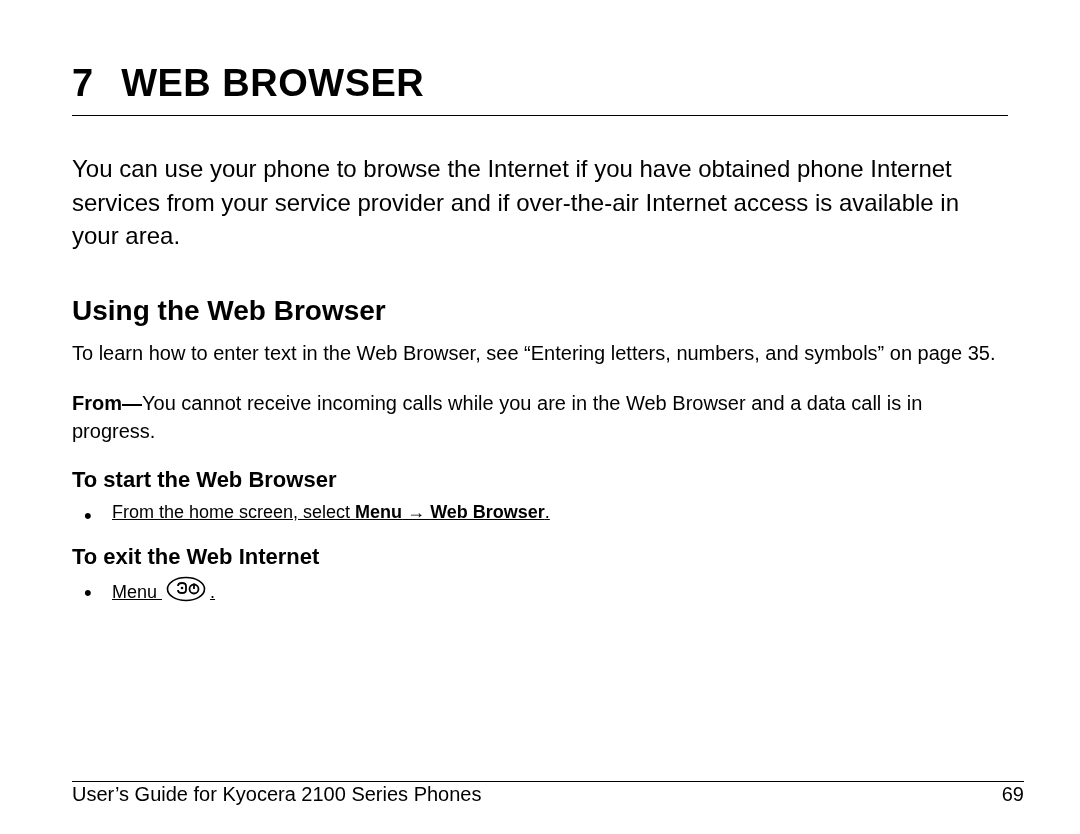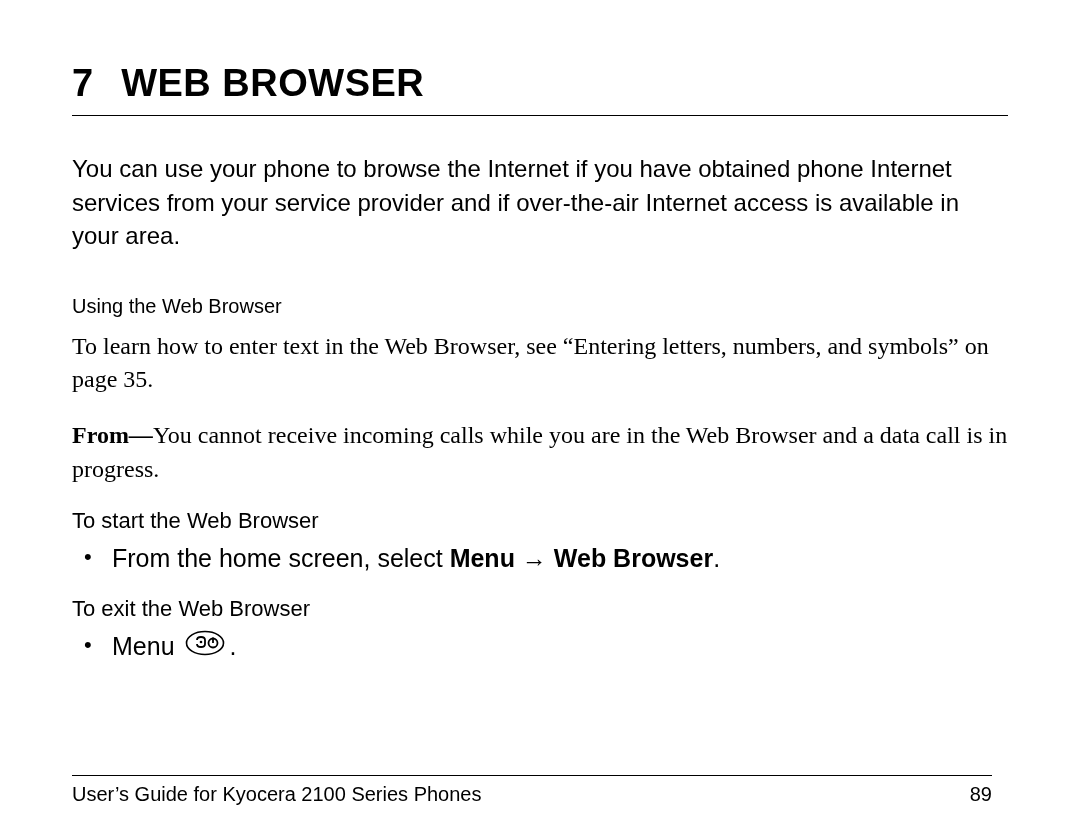--- a/index.html
+++ b/index.html
@@ -30,69 +30,69 @@
       letter-spacing: 0.5px;
       font-variant: small-caps;
       text-transform: uppercase;
     }
     .body-text {
       font-size: 24px;
       line-height: 1.4;
       margin-bottom: 42px;
     }
     h2.section {
-      font-size: 20px;
-      font-weight: 400;
+      font-size: 28px;
+      font-weight: 700;
       margin-bottom: 12px;
     }
     .para {
-      font-size: 24px;
+      font-size: 20px;
       line-height: 1.4;
       margin-bottom: 22px;
-      font-family: Liberation Serif, serif;
     }
     .note-label { font-weight: 700; }
     h3.subhead {
       font-size: 22px;
-      font-weight: 400;
+      font-weight: 700;
       margin-bottom: 6px;
       margin-top: 12px;
     }
     ul.bullets {
       list-style: none;
       padding-left: 0;
       margin-bottom: 18px;
     }
     ul.bullets li {
-      font-size: 25px;
+      font-size: 18px;
       line-height: 1.5;
       padding-left: 40px;
       position: relative;
+      text-decoration: underline;
     }
     ul.bullets li::before {
       content: "•";
       position: absolute;
       left: 12px;
       top: 0;
       font-size: 22px;
     }
     .strong { font-weight: 700; }
     .arrow { font-family: Arial, sans-serif; }
     .power-icon {
       display: inline-block;
       vertical-align: middle;
       margin: 0 4px;
     }
     .footer {
       position: absolute;
       left: 72px;
-      right: 88px;
+      right: 56px;
       bottom: 28px;
       border-top: 1.5px solid #000;
-      padding-top: 7px;
+      padding-top: 1px;
       display: flex;
       justify-content: space-between;
       font-size: 20px;
     }
   </style>
 </head>
 <body>
 
 <div class="chapter-head">
   <span class="chapter-num">7</span>
@@ -109,31 +109,31 @@
   <span class="note-label">From—</span><span>You cannot receive incoming calls while you are in the Web Browser and a data call is in progress.</span>
 </p>
 
 <h3 class="subhead">To start the Web Browser</h3>
 <ul class="bullets">
   <li>
     <span>From the home screen, select </span><span class="strong">Menu</span><span class="strong arrow"> → </span><span class="strong">Web Browser</span><span>.</span>
   </li>
 </ul>
 
-<h3 class="subhead">To exit the Web Browser</h3>
+<h3 class="subhead">To exit the Web Internet</h3>
 <ul class="bullets">
   <li>
     <span>Menu </span><span class="power-icon">
       <svg width="40" height="26" viewBox="0 0 40 26">
         <ellipse cx="20" cy="13" rx="18.5" ry="11.5" fill="none" stroke="#000" stroke-width="1.6"></ellipse>
         <path d="M 12 10 C 12 6, 20 6, 20 10 L 20 14 C 20 18, 12 18, 12 14" fill="none" stroke="#000" stroke-width="1.8"></path>
         <circle cx="16" cy="12" r="1.3" fill="#000"></circle>
         <circle cx="28" cy="13" r="4.5" fill="none" stroke="#000" stroke-width="1.8"></circle>
         <line x1="28" y1="7.5" x2="28" y2="13" stroke="#000" stroke-width="1.8"></line>
       </svg>
     </span><span>.</span>
   </li>
 </ul>
 
 <div class="footer">
   <span>User’s Guide for Kyocera 2100 Series Phones</span>
-  <span>89</span>
+  <span>69</span>
 </div>
 
 </body></html>

